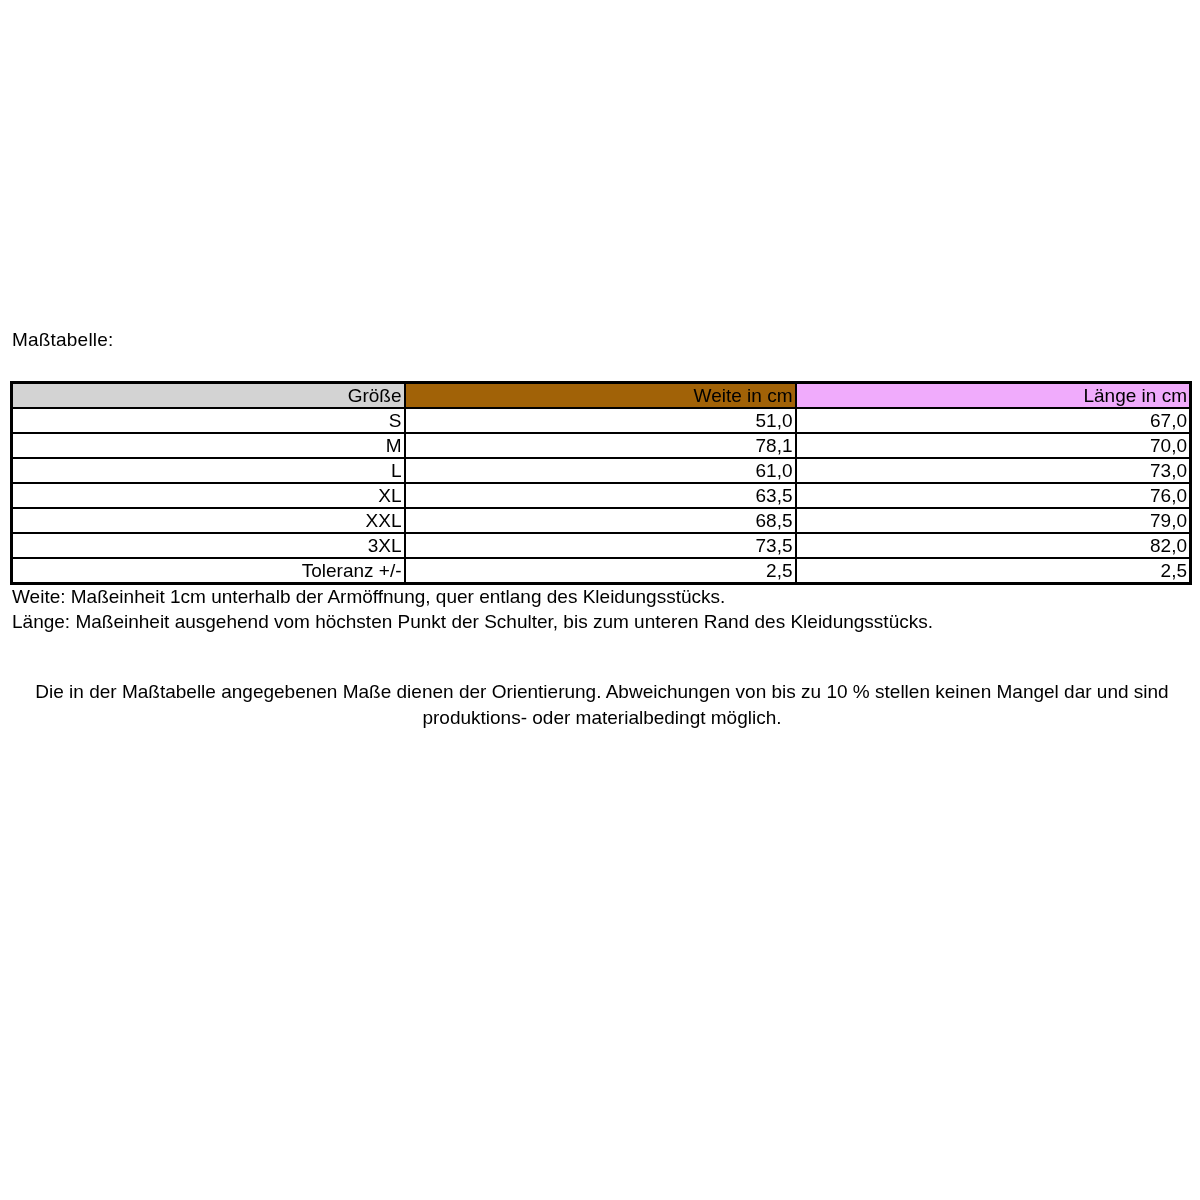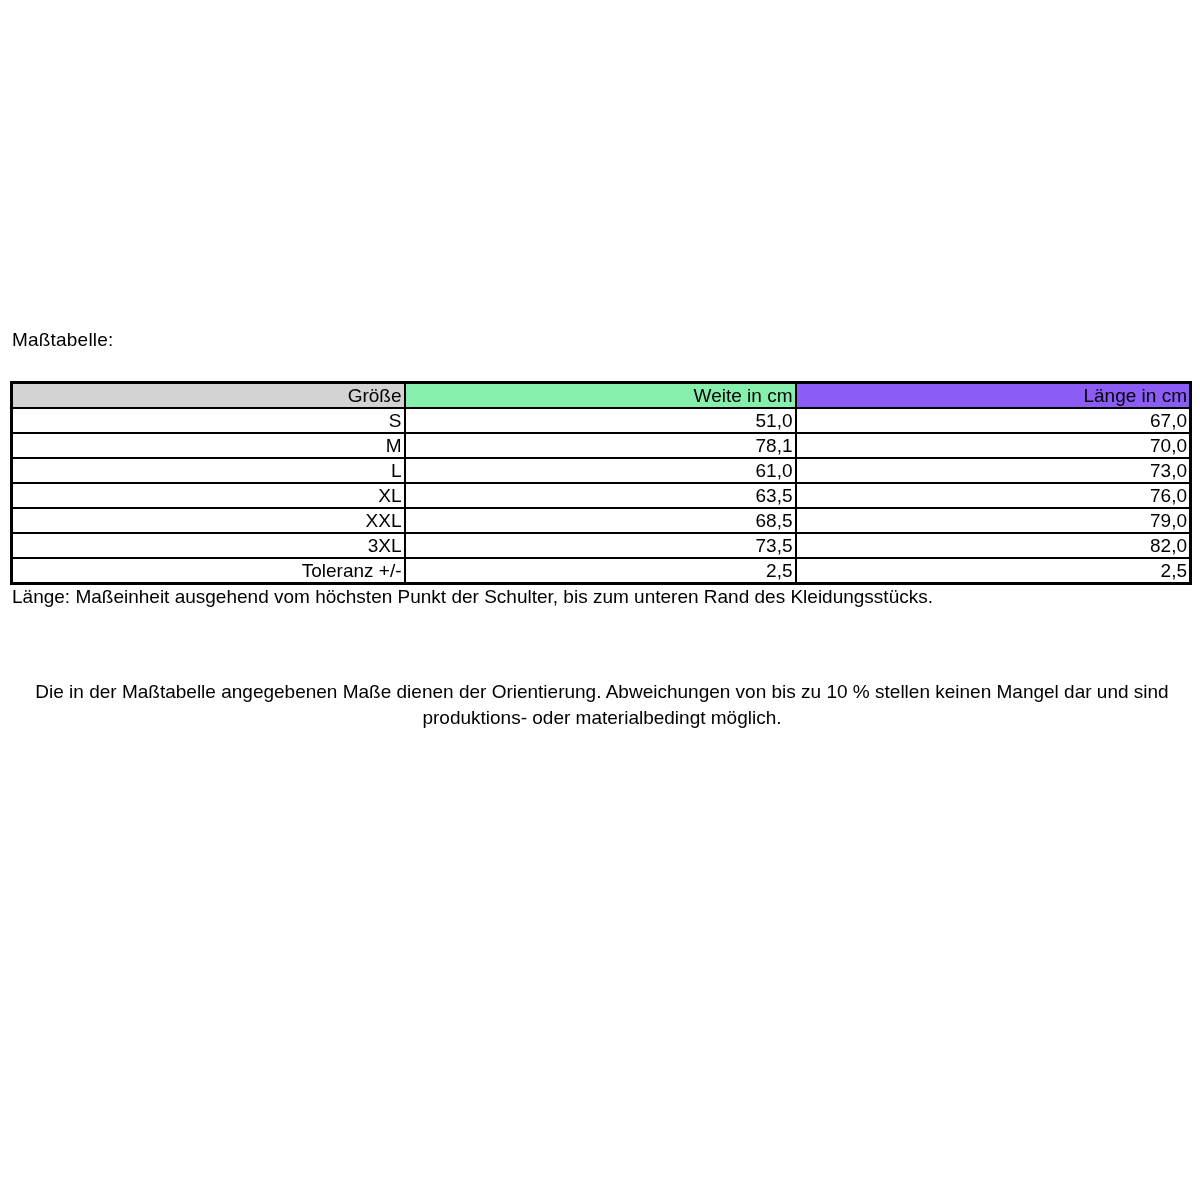--- a/index.html
+++ b/index.html
@@ -74,22 +74,22 @@
 
 <table class="size-table">
   <colgroup>
     <col style="width:393px">
     <col style="width:391px">
     <col style="width:395px">
   </colgroup>
   <thead>
     <tr>
       <th style="background: rgb(211, 211, 211);">Größe</th>
-      <th style="background: #86efac;">Weite in cm</th>
-      <th style="background: #8b5cf6;">Länge in cm</th>
+      <th style="background: #a16207;">Weite in cm</th>
+      <th style="background: #f0abfc;">Länge in cm</th>
     </tr>
   </thead>
   <tbody>
       <tr>
         <td>S</td>
         <td>51,0</td>
         <td>67,0</td>
       </tr>
       <tr>
         <td>M</td>
@@ -118,16 +118,17 @@
       </tr>
       <tr>
         <td>Toleranz +/-</td>
         <td>2,5</td>
         <td>2,5</td>
       </tr>
     </tbody>
 </table>
 
 <div class="notes">
+  <p>Weite: Maßeinheit 1cm unterhalb der Armöffnung, quer entlang des Kleidungsstücks.</p>
   <p>Länge: Maßeinheit ausgehend vom höchsten Punkt der Schulter, bis zum unteren Rand des Kleidungsstücks.</p>
 </div>
 
 <p class="disclaimer">Die in der Maßtabelle angegebenen Maße dienen der Orientierung. Abweichungen von bis zu 10 % stellen keinen Mangel dar und sind produktions- oder materialbedingt möglich.</p>
 
 </body></html>

